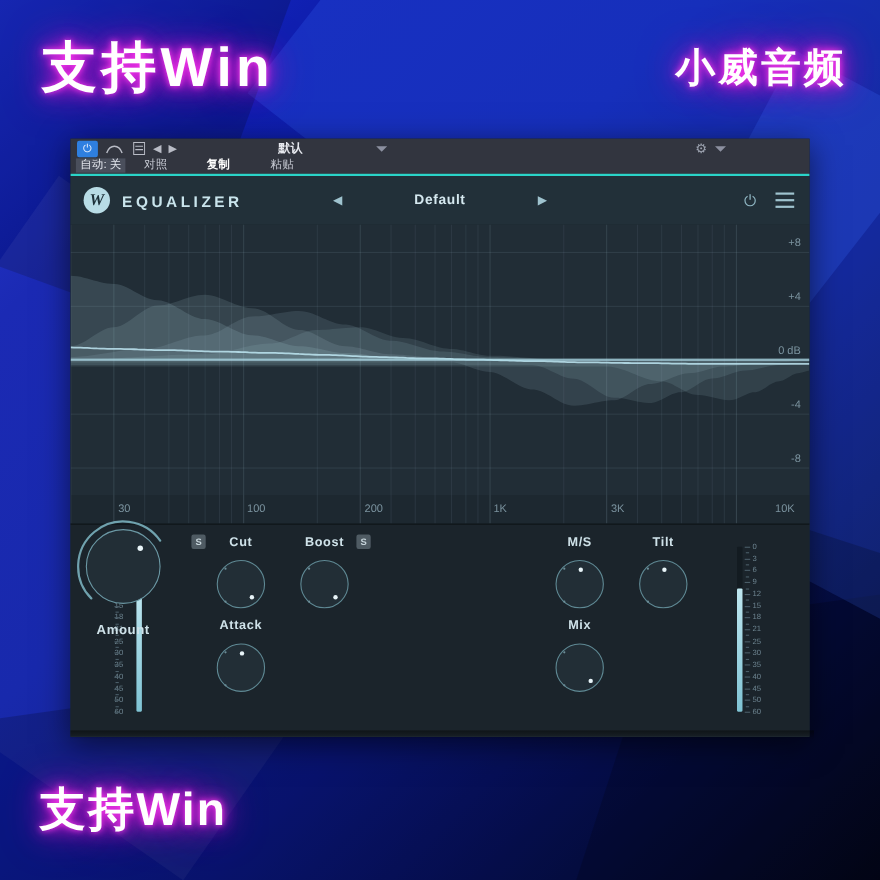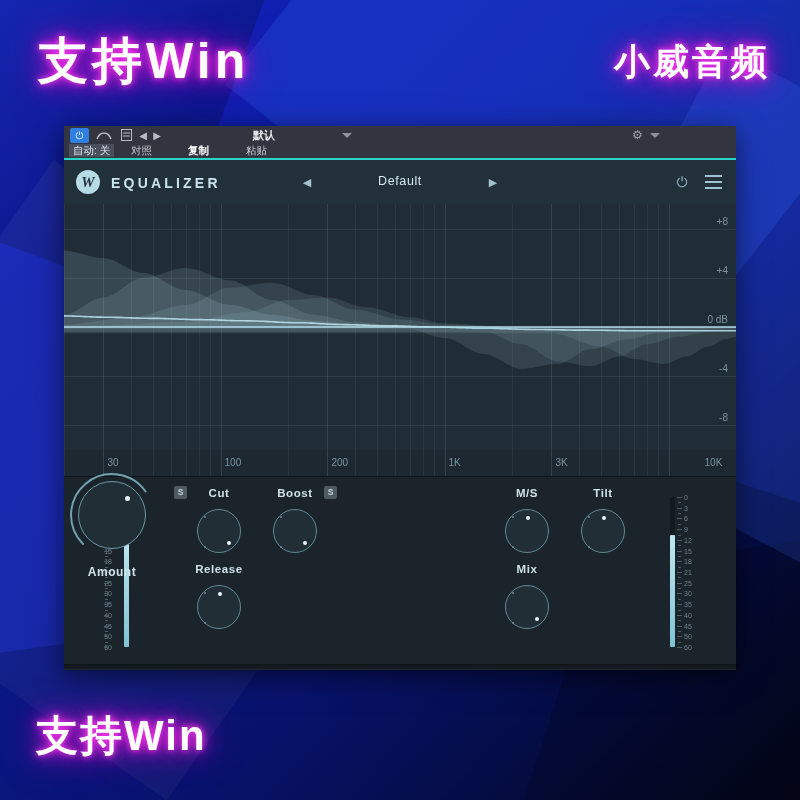--- a/index.html
+++ b/index.html
@@ -185,21 +185,21 @@
   }
   #preset-prev { left: 236px; }
   #preset-next { left: 422px; }
   #preset-name {
     position: absolute;
     left: 256px; top: 14px;
     width: 160px;
     text-align: center;
     color: #d5e8ef;
     font-size: 12.5px;
-    font-weight: normal;
+    font-weight: bold;
     letter-spacing: 0.6px;
   }
   #plugin-power {
     position: absolute;
     right: 46px; top: 14px;
     width: 16px; height: 16px;
     color: #8fb5c2;
     font-size: 14px;
     line-height: 16px;
     text-align: center;
@@ -663,21 +663,21 @@
       <div class="knob-group" style="left: 196px; top: 10px; width: 70px; height: 76px;">
         <div class="knob-label" style="top: 0px;">Boost</div>
         <div class="badge" style="top: -1px; left: 64px;">S</div>
         <div class="knob" style="left: 13px; top: 22px; width: 44px; height: 44px;">
           <div class="knob-dot" style="left: 28.999px; top: 30.7246px;"></div>
           <div class="knob-end" style="left: 6.15076px; top: 35.8492px;"></div>
           <div class="knob-end" style="left: 6.15076px; top: 6.15076px;"></div>
         </div>
       </div>
       <div class="knob-group" style="left: 120px; top: 86px; width: 70px; height: 76px;">
-        <div class="knob-label" style="top: 0px;">Release</div>
+        <div class="knob-label" style="top: 0px;">Attack</div>
         <div class="knob" style="left: 13px; top: 22px; width: 44px; height: 44px;">
           <div class="knob-dot" style="left: 20px; top: 6px;"></div>
           <div class="knob-end" style="left: 6.15076px; top: 35.8492px;"></div>
           <div class="knob-end" style="left: 6.15076px; top: 6.15076px;"></div>
         </div>
       </div>
       <div class="knob-group" style="left: 428px; top: 10px; width: 70px; height: 76px;">
         <div class="knob-label" style="top: 0px;">M/S</div>
         <div class="knob" style="left: 13px; top: 22px; width: 44px; height: 44px;">
           <div class="knob-dot" style="left: 20px; top: 6px;"></div>

